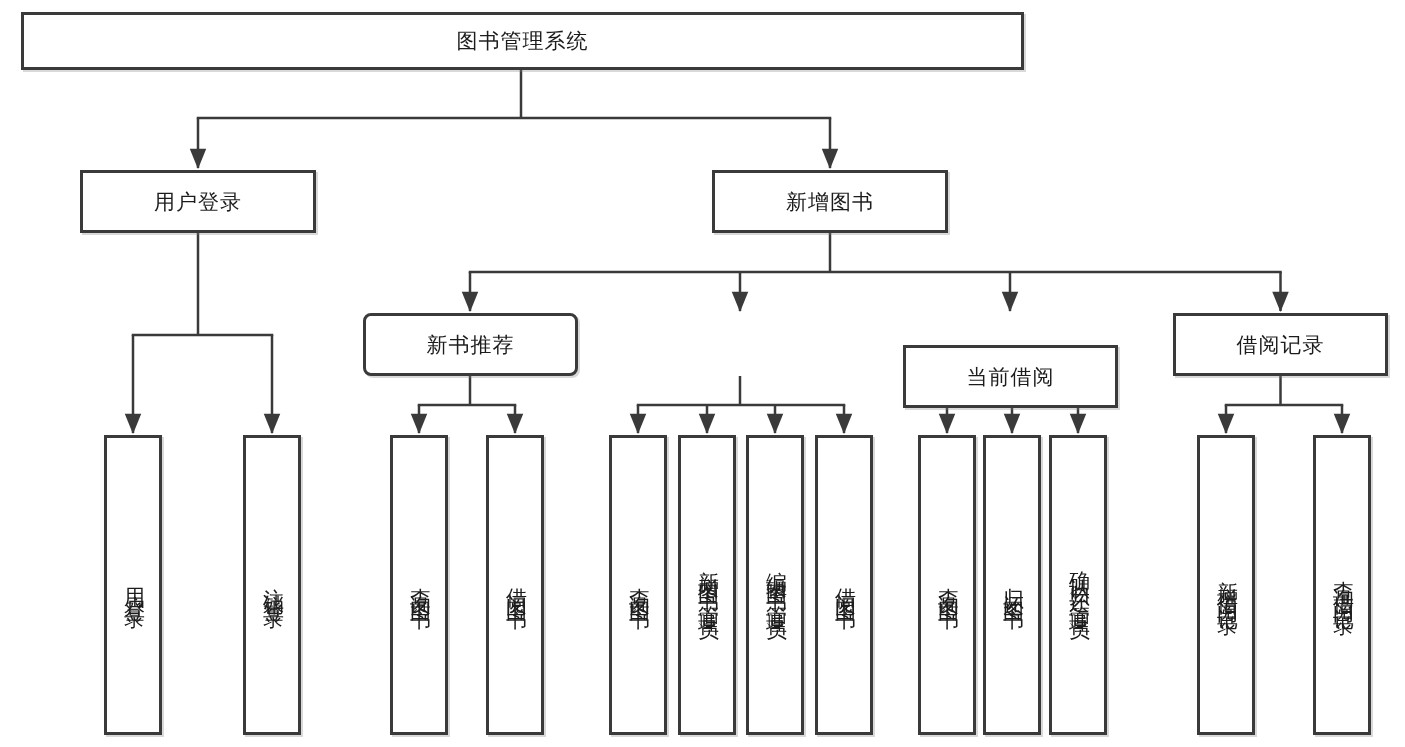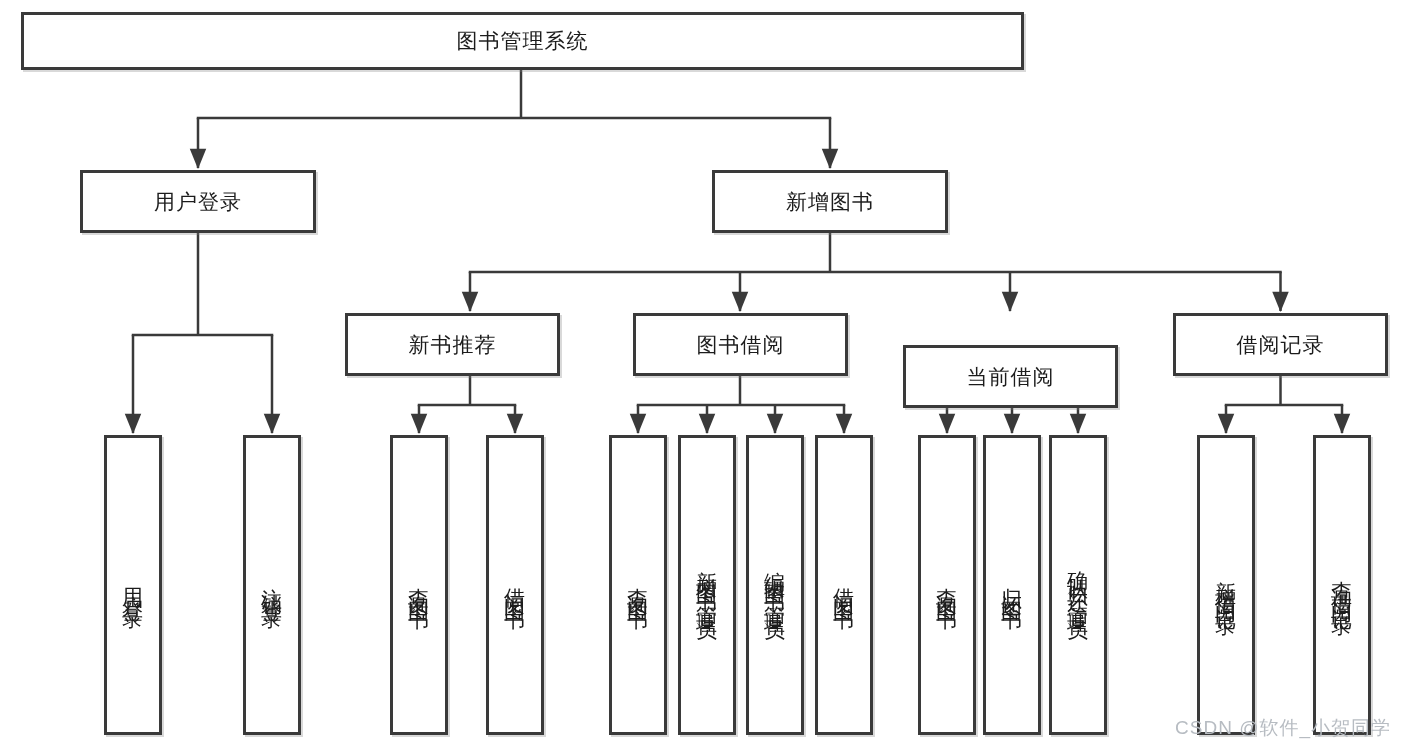--- a/index.html
+++ b/index.html
@@ -1,21 +1,21 @@
 <!DOCTYPE html>
 <html><head>
 <meta charset="utf-8">
 <style>
   html, body { margin: 0; padding: 0; background: #ffffff; }
   .canvas {
     position: relative;
     width: 1405px;
     height: 747px;
     background: #ffffff;
-    font-family: Liberation Sans, sans-serif;
+    font-family: Liberation Mono, monospace;
     overflow: hidden;
   }
   svg.connectors {
     position: absolute;
     left: 0; top: 0;
     width: 1405px; height: 747px;
     z-index: 1;
   }
   .box {
     position: absolute;
@@ -32,21 +32,21 @@
     z-index: 2;
   }
   
   .n-root  { left: 21px;  top: 12px;  width: 1003px; height: 58px; }
   
   .lvl2    { top: 170px; width: 236px; height: 63px; }
   .n-l2-1  { left: 80px; }
   .n-l2-2  { left: 712px; }
   
   .lvl3    { top: 313px; width: 215px; height: 63px; }
-  .n-l3-1  { left: 345px; }
+  .n-l3-1  { left: 363px; border-radius: 8px; }
   .n-l3-2  { left: 633px; }
   .n-l3-3  { left: 903px; margin-top: 32px; }
   .n-l3-4  { left: 1173px; }
   
   .vbox    { top: 435px; width: 58px; height: 300px; }
   .vbox .vtext {
     writing-mode: vertical-rl;
     text-orientation: mixed;
     letter-spacing: 7px;
     font-size: 21px;
@@ -130,21 +130,20 @@
       <path d="M1342,405 V433" marker-end="url(#arw)"></path>
     </g>
   </svg>
 
   <div class="box n-root">图书管理系统</div>
 
   <div class="box lvl2 n-l2-1">用户登录</div>
   <div class="box lvl2 n-l2-2">新增图书</div>
 
   <div class="box lvl3 n-l3-1">新书推荐</div>
-  <div class="box lvl3 n-l3-2">图书借阅</div>
   <div class="box lvl3 n-l3-3">当前借阅</div>
   <div class="box lvl3 n-l3-4">借阅记录</div>
 
   <div class="box vbox n-g1c1">
     <span class="vtext">用户登录</span>
   </div>
   <div class="box vbox n-g1c2">
     <span class="vtext">注销登录</span>
   </div>
 
@@ -178,15 +177,14 @@
     <span class="vtext">确认归还（管理员）</span>
   </div>
 
   <div class="box vbox n-g5c1">
     <span class="vtext">新增借阅记录</span>
   </div>
   <div class="box vbox n-g5c2">
     <span class="vtext">查询借阅记录</span>
   </div>
 
-  <div class="watermark">CSDN @软件_小贺同学</div>
 
 </div>
 
 </body></html>

